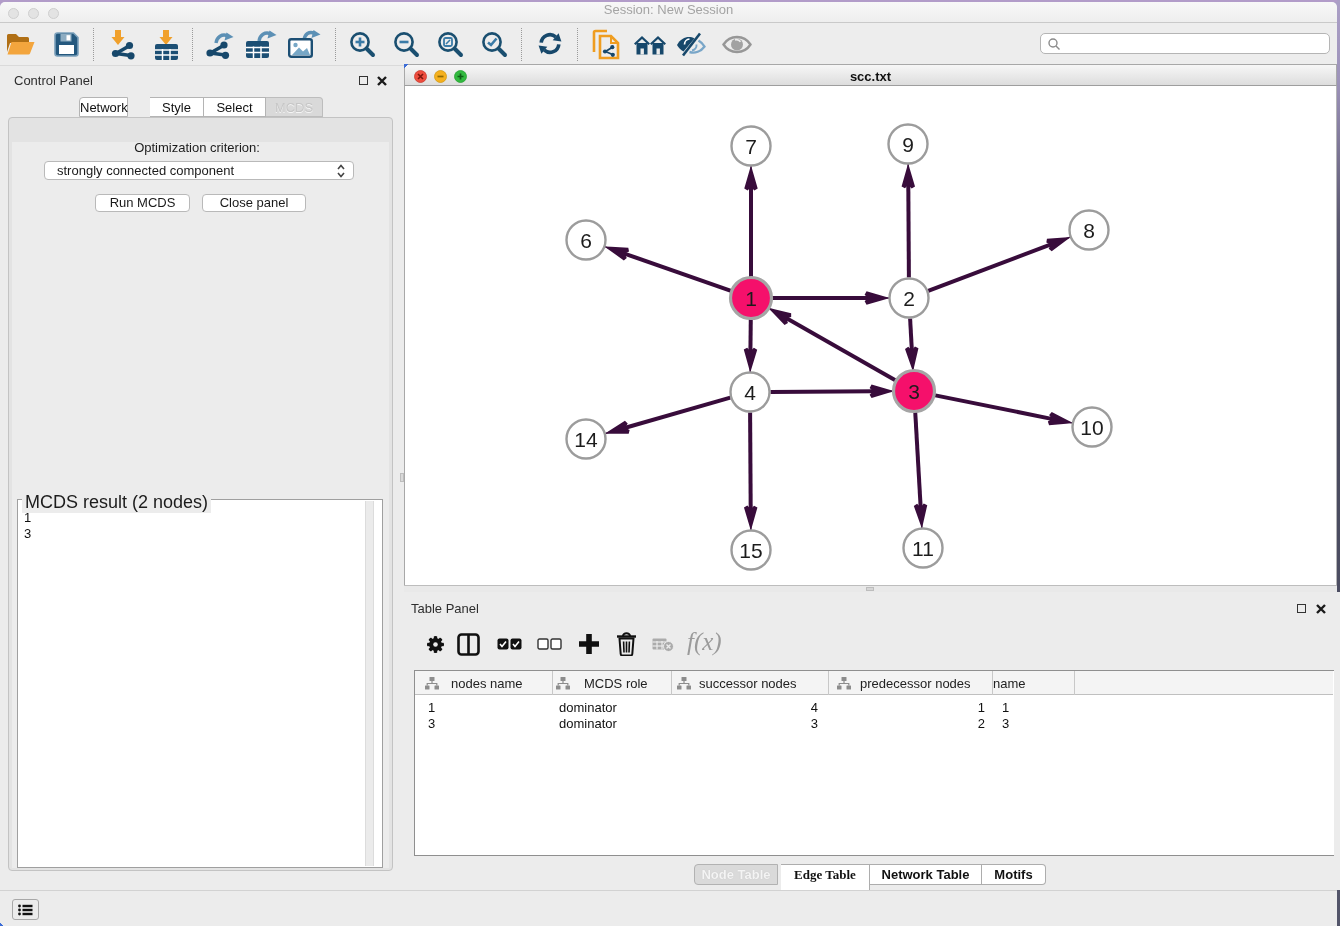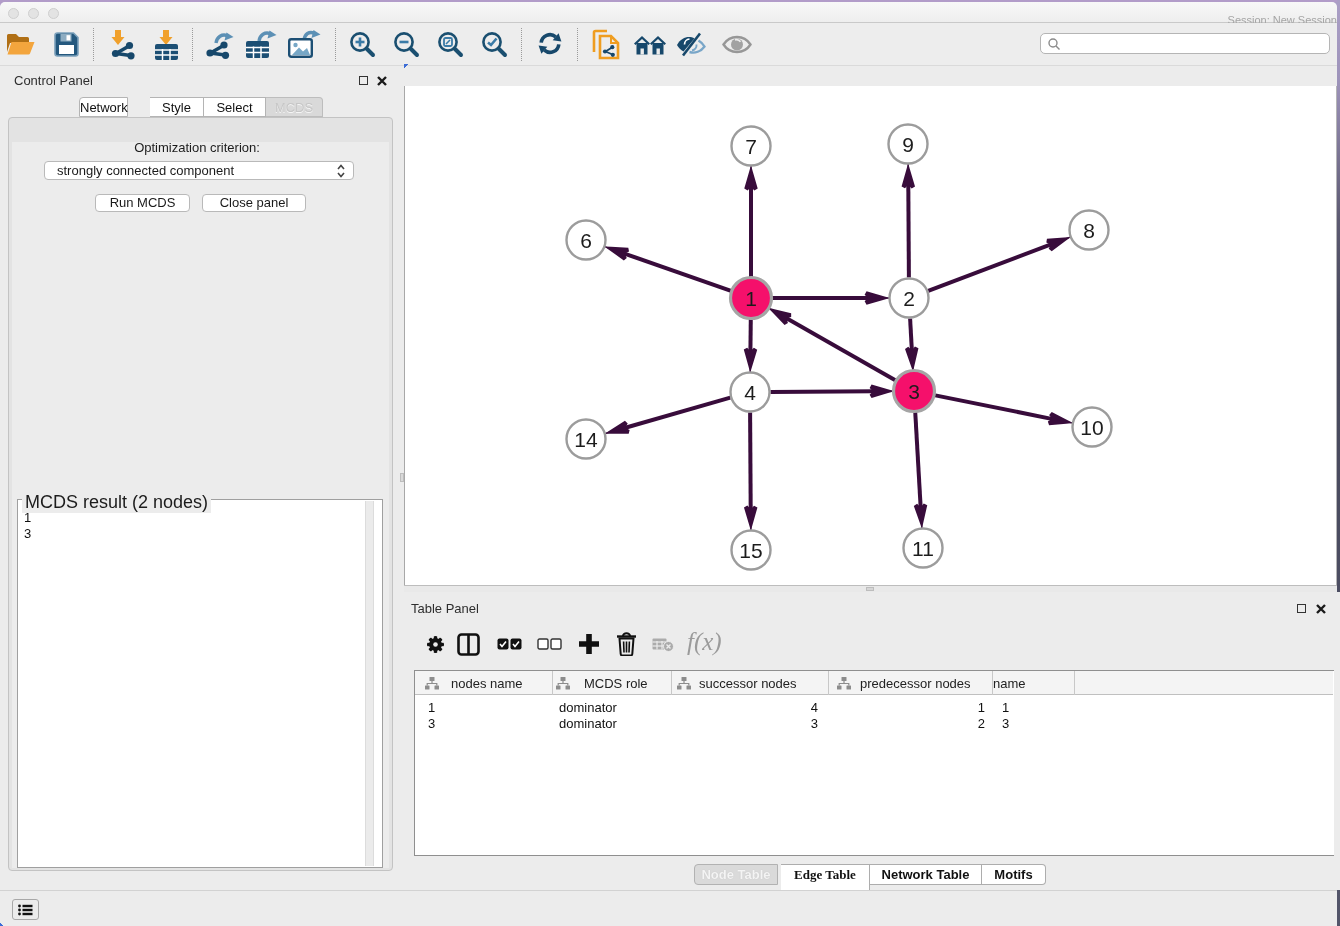--- a/index.html
+++ b/index.html
@@ -14,21 +14,21 @@
 <div class="abs" id="purpletop" style="left:0;top:0;width:1340px;height:2px;background:#b29cc9;"></div>
 <div class="abs" style="left:1337px;top:0;width:3px;height:926px;background:linear-gradient(#ab9fc6 0px,#9d93ba 80px,#5d5a72 220px,#47485c 320px,#53556a 926px);"></div>
 
 <div class="abs" style="left:0;top:2px;width:5px;height:5px;background:radial-gradient(circle at 5px 5px, #f7f7f7 4.2px, #b29cc9 4.8px);"></div>
 <div class="abs" style="left:1332px;top:2px;width:5px;height:5px;background:radial-gradient(circle at 0px 5px, #f7f7f7 4.2px, #ab9fc6 4.8px);"></div>
 
 <div class="abs" style="left:0;top:2px;width:1337px;height:21px;background:linear-gradient(#f8f8f8,#eeeeee);border-bottom:1px solid #c9c9c9;border-radius:5px 5px 0 0;">
   <div class="abs" style="left:8px;top:6px;width:11px;height:11px;border-radius:50%;background:#e3e3e3;border:1px solid #cfcfcf;"></div>
   <div class="abs" style="left:28px;top:6px;width:11px;height:11px;border-radius:50%;background:#e3e3e3;border:1px solid #cfcfcf;"></div>
   <div class="abs" style="left:48px;top:6px;width:11px;height:11px;border-radius:50%;background:#e3e3e3;border:1px solid #cfcfcf;"></div>
-  <div style="text-align:right;font-size:11px;color:#a4a4a4;padding-top:12px;">Session: New Session</div>
+  <div style="text-align:center;font-size:13px;color:#a4a4a4;padding-top:0;">Session: New Session</div>
 </div>
 
 <div class="abs" id="toolbar" style="left:0;top:23px;width:1337px;height:43px;background:#ededed;border-bottom:1px solid #dadada;">
 
   <div class="abs" style="left:93px;top:5px;height:33px;border-left:1px dotted #9a9a9a;"></div>
   <div class="abs" style="left:192px;top:5px;height:33px;border-left:1px dotted #9a9a9a;"></div>
   <div class="abs" style="left:335px;top:5px;height:33px;border-left:1px dotted #9a9a9a;"></div>
   <div class="abs" style="left:521px;top:5px;height:33px;border-left:1px dotted #9a9a9a;"></div>
   <div class="abs" style="left:577px;top:5px;height:33px;border-left:1px dotted #9a9a9a;"></div>
 
@@ -210,20 +210,32 @@
   <div class="abs" style="left:17px;top:432px;width:366px;height:369px;border:1px solid #9f9f9f;background:#fff;"></div>
   <div class="abs" style="left:22px;top:425px;font-size:18px;color:#1c1c1c;background:#ececec;padding:0 3px;">MCDS result (2 nodes)</div>
   <div class="abs" style="left:365px;top:434px;width:9px;height:365px;background:#ebebeb;border-left:1px solid #dcdcdc;border-right:1px solid #dcdcdc;"></div>
   <div class="abs" style="left:24px;top:443px;font-size:13px;color:#111;line-height:16px;">1<br>3</div>
 </div>
 
 <div class="abs" style="left:400px;top:473px;width:4px;height:9px;background:#d9d9d9;border:1px solid #bdbdbd;"></div>
 
 <div class="abs" style="left:404px;top:64px;width:936px;height:528px;">
 
+  <div class="abs" style="left:0;top:0;width:933px;height:22px;background:linear-gradient(#f7f7f7,#dddddd);border:1px solid #a8a8a8;border-bottom:1px solid #9e9e9e;">
+
+    <svg class="abs" style="left:9px;top:5px;" width="62" height="13" viewBox="0 0 62 13">
+      <circle cx="6.5" cy="6.5" r="6" fill="#ee4d3e" stroke="#c83b30" stroke-width="0.8"></circle>
+      <path d="M4 4 L9 9 M9 4 L4 9" stroke="#7e150d" stroke-width="1.6"></path>
+      <circle cx="26.5" cy="6.5" r="6" fill="#f5b01e" stroke="#d29a13" stroke-width="0.8"></circle>
+      <path d="M23.5 6.5 L29.5 6.5" stroke="#8f6a02" stroke-width="1.7"></path>
+      <circle cx="46.5" cy="6.5" r="6" fill="#32b93f" stroke="#27a233" stroke-width="0.8"></circle>
+      <path d="M43.5 6.5 L49.5 6.5 M46.5 3.5 L46.5 9.5" stroke="#0e5e16" stroke-width="1.7"></path>
+    </svg>
+    <div style="text-align:center;font-size:13px;font-weight:bold;color:#111;padding-top:4px;">scc.txt</div>
+  </div>
 
   <div class="abs" style="left:0;top:22px;width:933px;height:499px;background:#fff;border-left:1px solid #a8a8a8;border-right:1px solid #b5b5b5;"></div>
   <svg class="abs" style="left:0;top:22px;" width="933" height="499" viewBox="0 0 933 499" font-family="Liberation Sans, sans-serif">
     <g stroke="#380c3b" fill="#380c3b" stroke-width="4">
 <line x1="347" y1="191.5" x2="347" y2="100"></line>
 <polygon points="347,86.5 351.8,103 347,98 342.2,103"></polygon>
 <line x1="347" y1="86.5" x2="347" y2="79.5" stroke-width="1.3"></line>
 <line x1="327.7" y1="205.2" x2="219.7" y2="167.3"></line>
 <polygon points="207,162.8 224.2,163.7 217.8,166.6 221,172.8"></polygon>
 <line x1="207" y1="162.8" x2="200.4" y2="160.5" stroke-width="1.3"></line>

